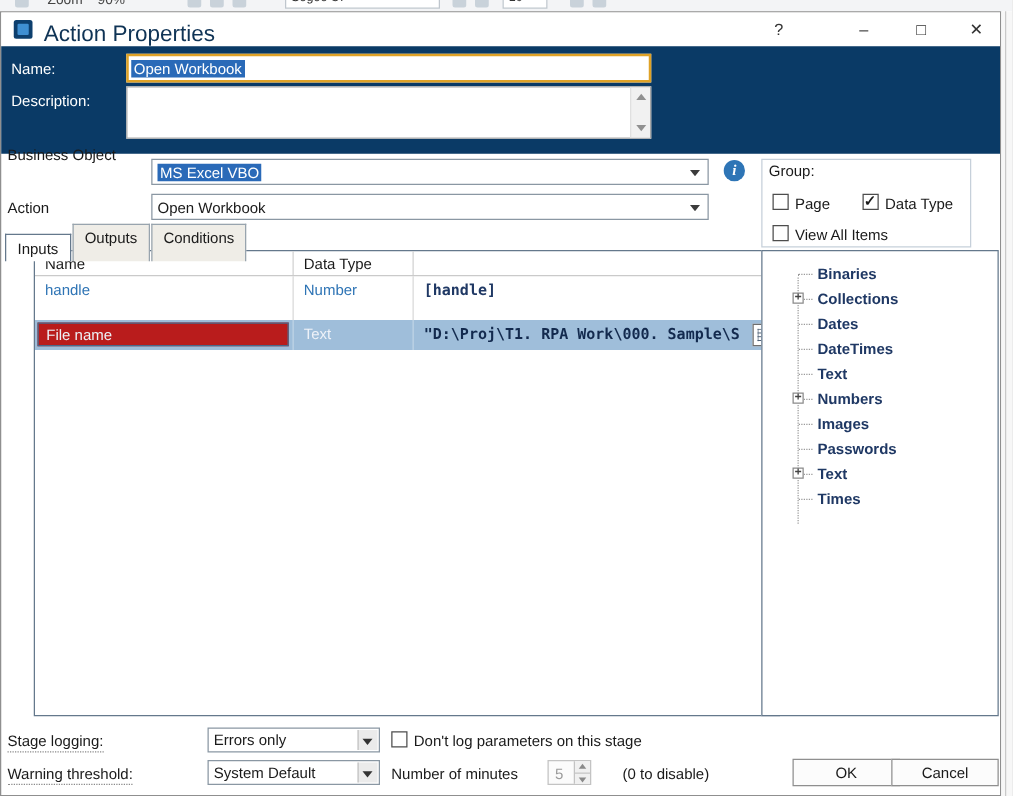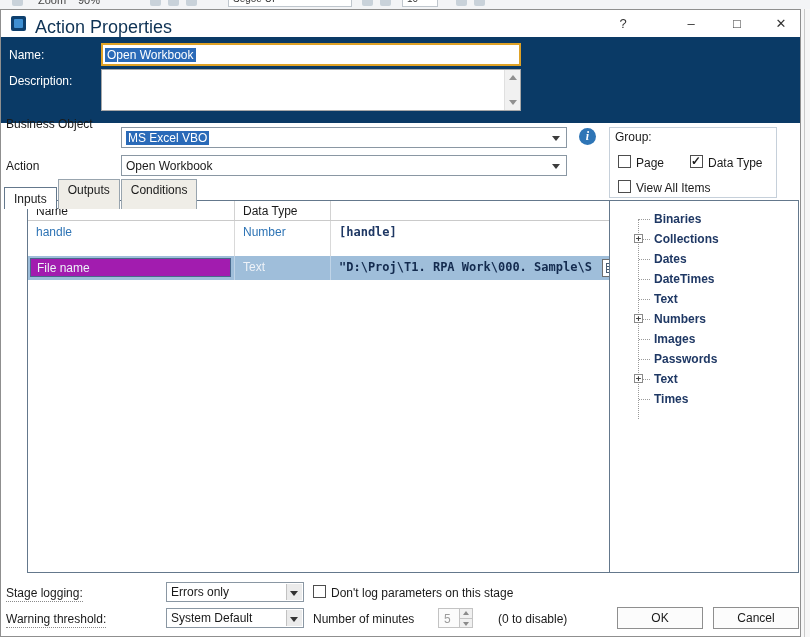--- a/index.html
+++ b/index.html
@@ -56,21 +56,21 @@
 .trow{display:flex;position:relative;}
 .row1{height:35px;}
 .row2{height:24px;background:#9fbeda;}
 .td{padding:4px 0 0 8px;border-right:1px solid #d9d9d9;overflow:hidden;white-space:nowrap;}
 .row2 .td{border-right:1px solid rgba(255,255,255,0.35);}
 .link{color:#2e74b5;}
 .mono{font-family:"DejaVu Sans Mono",monospace;font-weight:bold;color:#1f3864;}
 .row2 .mono{color:#132a4e;padding-right:26px;}
 .lighttxt{color:#eef2f8;}
 .cell-td{padding:0;position:relative;}
-.cell-input{position:absolute;left:2px;top:2px;width:201px;height:19px;background:#a21caf;border:1px solid #48688b;color:#edf2f7;padding:2px 0 0 6px;overflow:hidden;white-space:nowrap;}
+.cell-input{position:absolute;left:2px;top:2px;width:201px;height:19px;background:#b91c1c;border:1px solid #48688b;color:#edf2f7;padding:2px 0 0 6px;overflow:hidden;white-space:nowrap;}
 .calc-btn{position:absolute;right:3px;top:3px;width:18px;height:18px;background:#fff;border:1px solid #6f6f6f;}
 .grid-icon{position:absolute;left:3px;top:3px;width:10px;height:10px;background-image:linear-gradient(#4a5d73 1px,transparent 1px),linear-gradient(90deg,#4a5d73 1px,transparent 1px);background-size:3px 3px;}
 
 
 .group-box{position:absolute;left:608px;top:117px;width:168px;height:71px;border:1px solid #c6d0da;background:#fff;}
 .checkbox{position:absolute;width:13px;height:13px;background:#fff;border:1px solid #4d4d4d;}
 .checkbox.checked::after{content:"\2713";position:absolute;left:0;top:-2px;font-size:12px;font-weight:bold;color:#1a1a1a;}
 .cb-label{position:absolute;white-space:nowrap;}
 .tree-panel{position:absolute;left:608px;top:190px;width:190px;height:373px;background:#fff;border:1px solid #64788c;overflow:hidden;}
 .tree{position:absolute;left:0;top:8px;right:0;}
@@ -215,18 +215,18 @@
     <span class="flabel" style="left:312px;top:602px;">Number of minutes</span>
     <div class="spinner">
       <span>5</span>
       <span class="spin-btns">
           <span class="spin-up"></span>
           <span class="spin-down"></span>
         </span>
     </div>
     <span class="flabel" style="left:497px;top:602px;">(0 to disable)</span>
 
-    <button class="btn" style="left:616px;top:597px;">OK</button>
+    <button class="btn" style="left:633px;top:597px;">OK</button>
     <button class="btn" style="left:712px;top:597px;">Cancel</button>
   </div>
 
   <div class="right-strip"></div>
 </div>
 
 </body></html>

